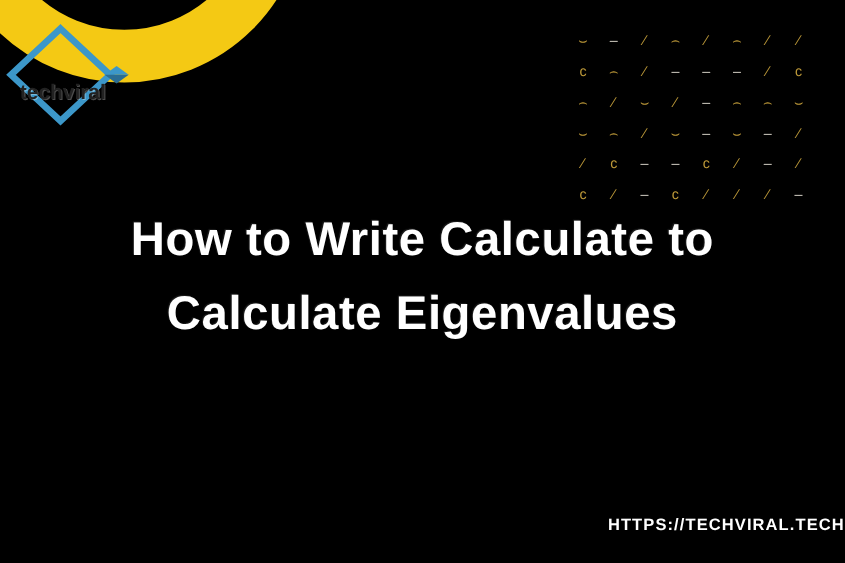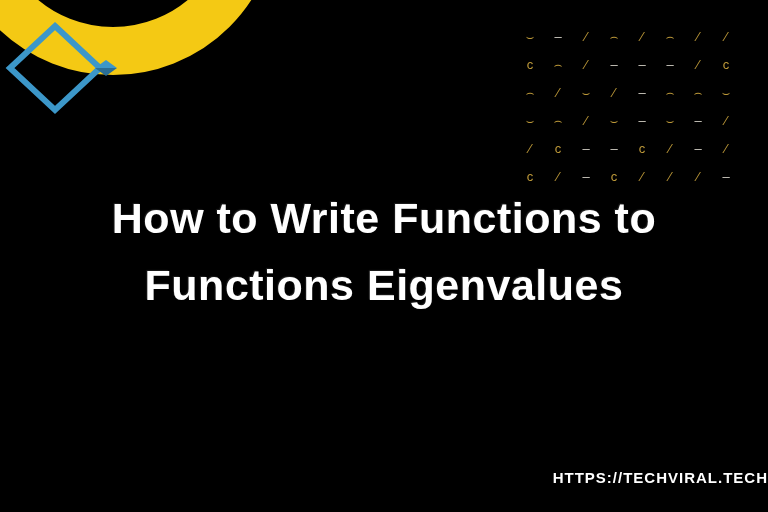--- a/index.html
+++ b/index.html
@@ -90,20 +90,21 @@
 <body>
 
 <div class="arc"></div>
 
 <div class="logo">
   <svg viewBox="0 0 120 100">
     <polygon points="55,8 100,50 55,92 10,50" fill="none" stroke="#3c97c9" stroke-width="6"></polygon>
     <polygon points="95,50 117,50 106,42" fill="#3c97c9"></polygon>
     <polygon points="95,50 117,50 106,58" fill="#2a6d94"></polygon>
   </svg>
+  <div class="logo-text">techviral</div>
 </div>
 
 <div class="pattern" id="pattern">
     <div class="glyph curve">⌣</div>
     <div class="glyph dash">–</div>
     <div class="glyph slash">⁄</div>
     <div class="glyph curve">⌢</div>
     <div class="glyph slash">⁄</div>
     <div class="glyph curve">⌢</div>
     <div class="glyph slash">⁄</div>
@@ -143,15 +144,15 @@
     <div class="glyph curve">c</div>
     <div class="glyph slash">⁄</div>
     <div class="glyph dash">–</div>
     <div class="glyph curve">c</div>
     <div class="glyph slash">⁄</div>
     <div class="glyph slash">⁄</div>
     <div class="glyph slash">⁄</div>
     <div class="glyph dash">–</div>
   </div>
 
-<div class="headline">How to Write Functions to Functions Eigenvalues</div>
+<div class="headline">How to Write Calculate to Calculate Eigenvalues</div>
 
 <div class="footer-url">HTTPS://TECHVIRAL.TECH</div>
 
 </body></html>

